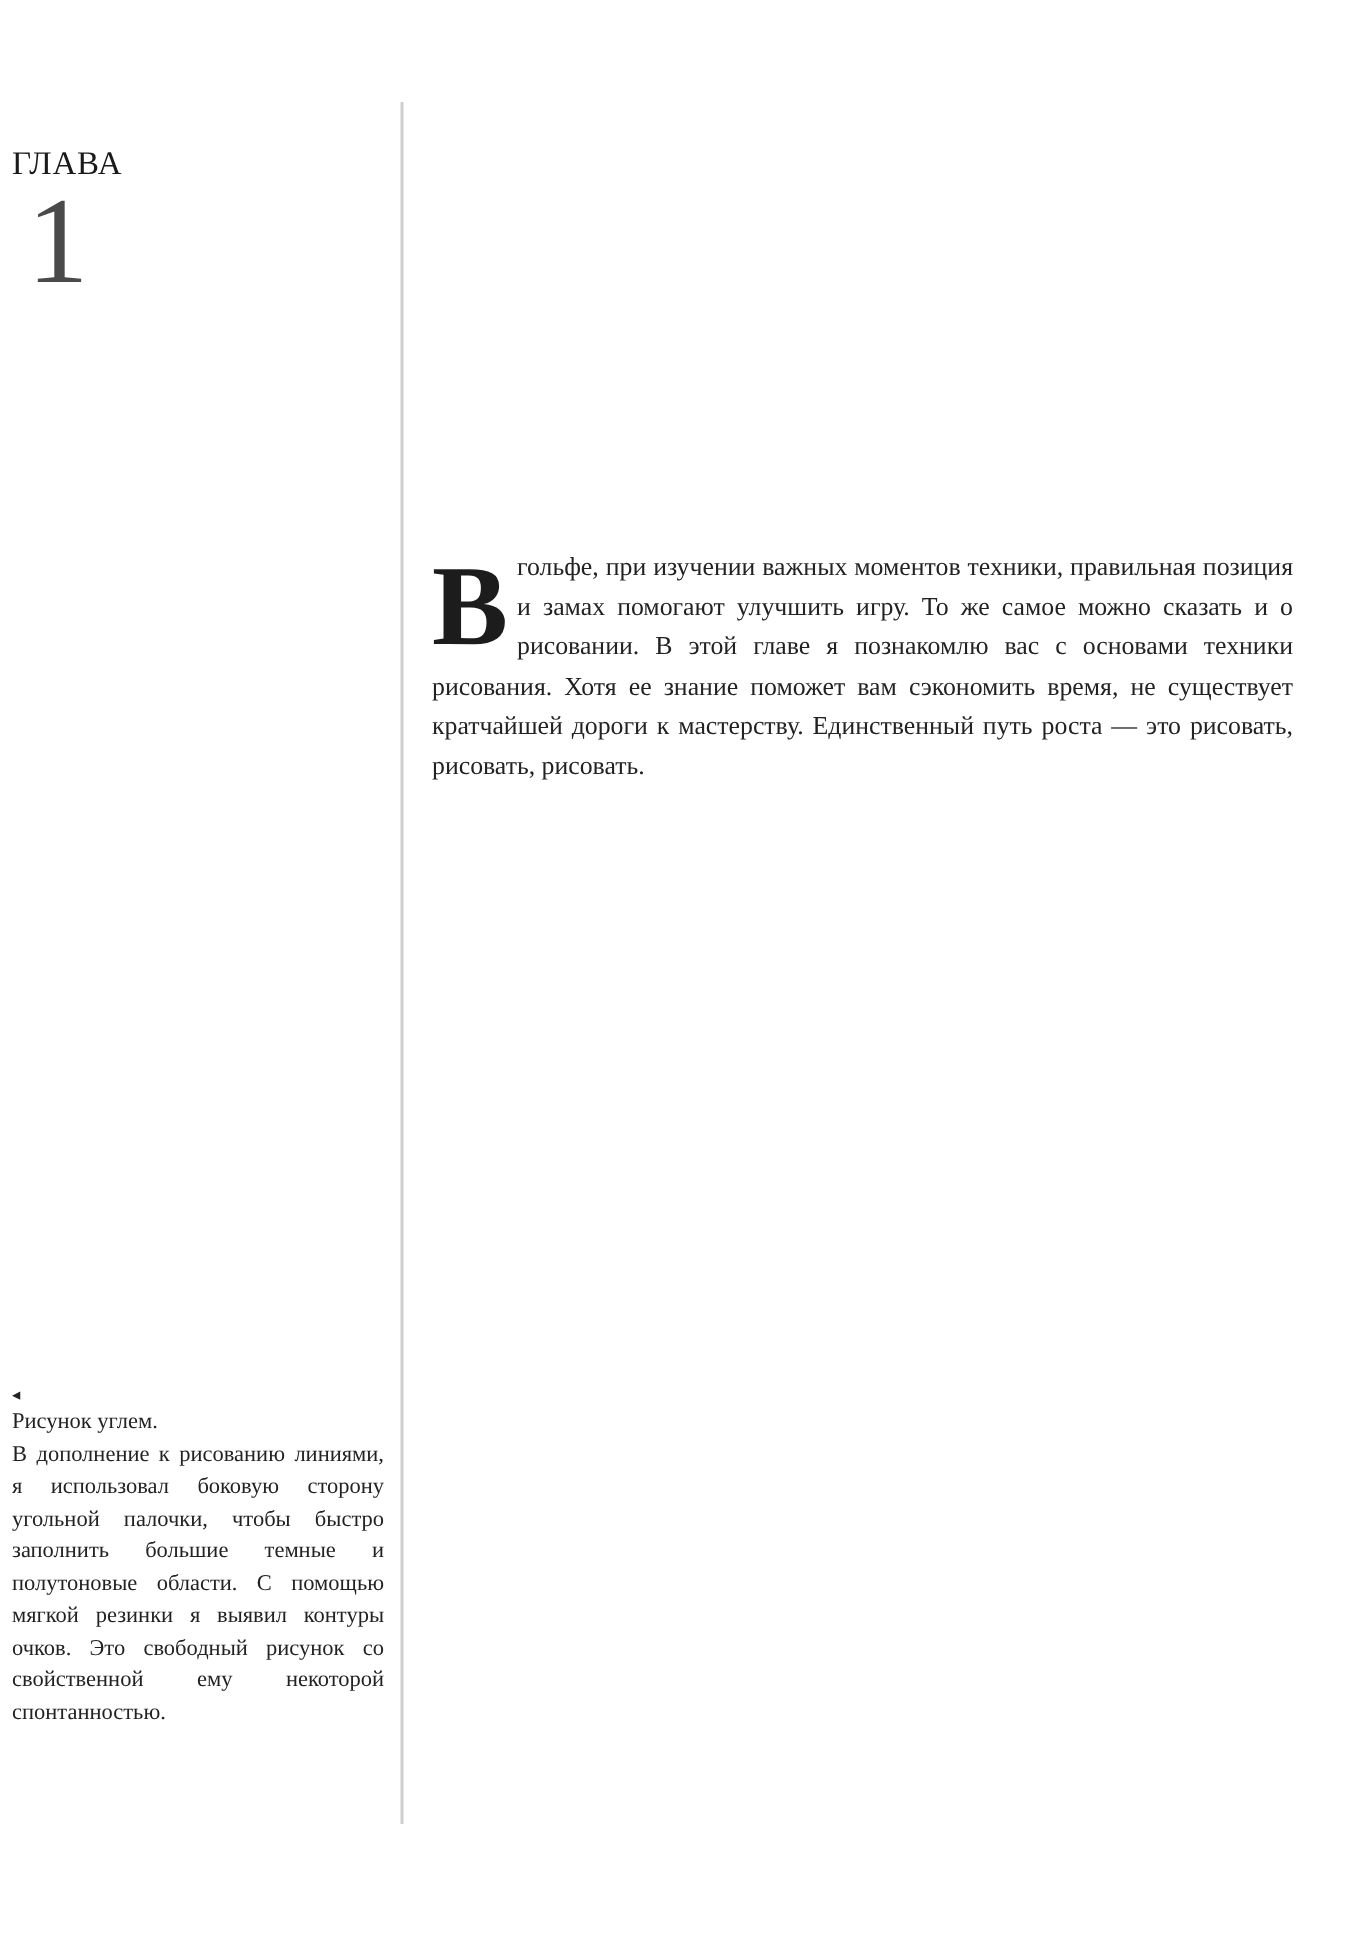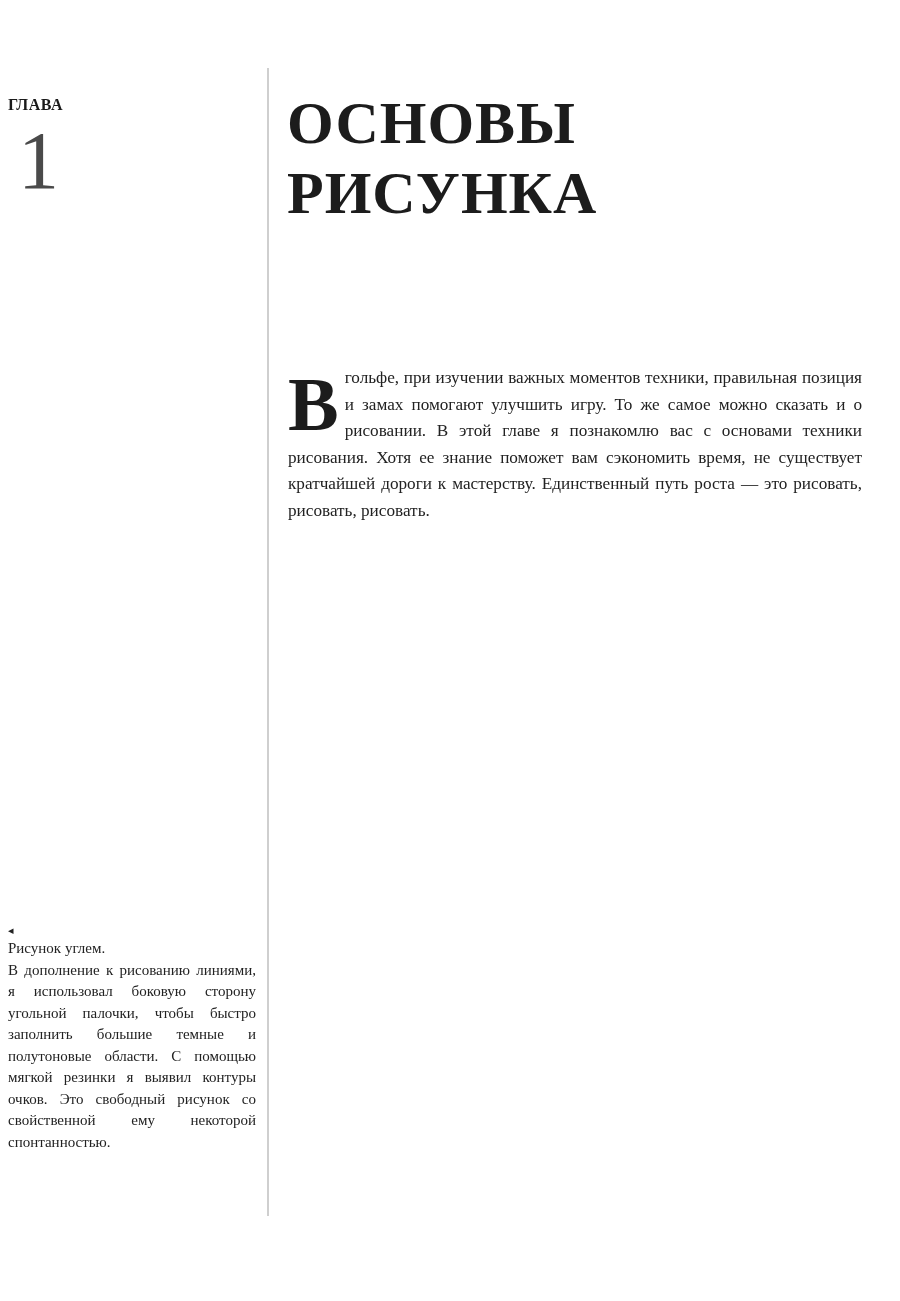--- a/index.html
+++ b/index.html
@@ -6,21 +6,21 @@
   body {
     width: 900px; height: 1301px; background: #ffffff; position: relative; overflow: hidden;
     font-family: "Liberation Serif", "DejaVu Serif", serif; color: #1e1e1e;
   }
   .divider {
     position: absolute; left: 267px; top: 68px; width: 2px; height: 1148px;
     background: #cfcfcf;
   }
   .chapter-label {
     position: absolute; left: 8px; top: 96px;
-    font-size: 16px; font-weight: bold; letter-spacing: 0.5px; color: #1a1a1a;
+    font-size: 22px; font-weight: normal; letter-spacing: 0.5px; color: #1a1a1a;
   }
   .chapter-number {
     position: absolute; left: 18px; top: 120px;
     font-size: 82px; line-height: 82px; color: #4a4a4a; font-weight: normal;
   }
   .title {
     position: absolute; left: 287px; top: 88px;
     font-size: 60px; line-height: 70px; font-weight: bold; color: #1c1c1c; letter-spacing: 1px;
     margin: 0;
   }
@@ -42,22 +42,21 @@
 </style>
 </head>
 <body>
 
 <div class="divider"></div>
 
 <div class="chapter-label">ГЛАВА</div>
 <div class="chapter-number">1</div>
 
 <h1 class="title">
-  <span>ОСНОВЫ</span><br>
-  <span>РИСУНКА</span>
+  <br>
 </h1>
 
 <p class="body-para">
   <span class="dropcap">В</span><span> гольфе, при изучении важных моментов техники, правильная позиция и замах помогают улучшить игру. То же самое можно сказать и о рисовании. В этой главе я познакомлю вас с основами техники рисования. Хотя ее знание поможет вам сэкономить время, не существует кратчайшей дороги к мастерству. Единственный путь роста — это рисовать, рисовать, рисовать.</span>
 </p>
 
 <div class="caption">
   <span class="arrow">◂</span>
   <span style="display:block">Рисунок углем.</span>
   <span class="italic">В дополнение к рисованию линиями, я использовал боковую сторону угольной палочки, чтобы быстро заполнить большие темные и полутоновые области. С помощью мягкой резинки я выявил контуры очков. Это свободный рисунок со свойственной ему некоторой спонтанностью.</span>

